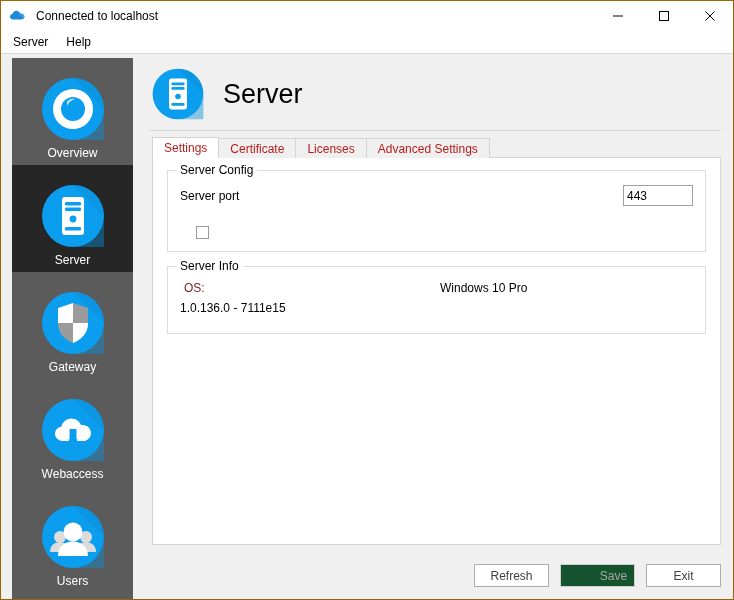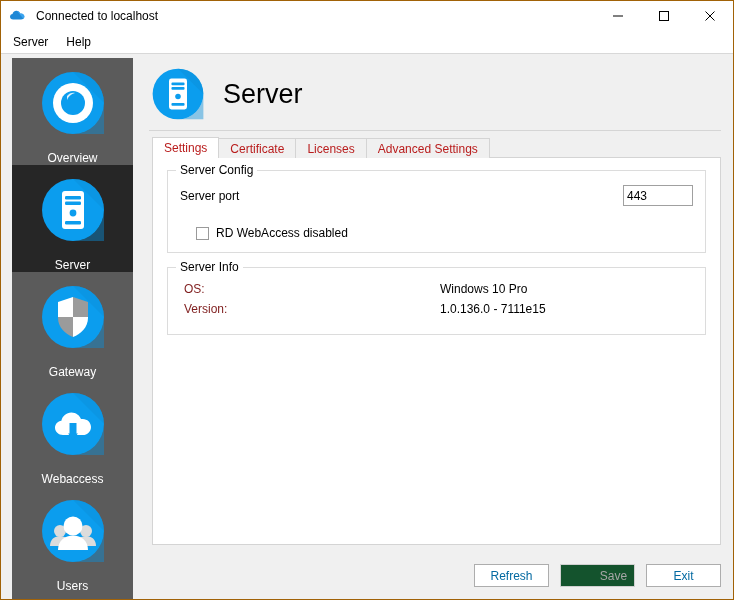--- a/index.html
+++ b/index.html
@@ -90,21 +90,21 @@
     bottom: 0px;
     background: #5b5b5b;
     overflow: hidden;
   }
   .side-item {
     height: 107px;
     width: 121px;
     display: flex;
     flex-direction: column;
     align-items: center;
-    justify-content: space-between;
+    justify-content: center;
     box-sizing: border-box;
     padding-top: 12px;
   }
   .side-item.selected { background: #262626; }
   .side-icon {
     width: 66px;
     height: 66px;
     position: relative;
     flex: 0 0 auto;
   }
@@ -272,21 +272,21 @@
     gap: 11px;
   }
   .btn {
     width: 75px;
     height: 23px;
     box-sizing: border-box;
     border: 1px solid #adadad;
     background: #ffffff;
     font-family: "Liberation Sans", sans-serif;
     font-size: 12px;
-    color: #0369a1;
+    color: #404040;
     display: flex;
     align-items: center;
     justify-content: center;
     padding: 0;
   }
   .btn.disabled {
     background: #14532d;
     border-color: #d0d0d0;
     color: #a6a6a6;
     padding-left: 32px;
@@ -446,35 +446,33 @@
         <div class="groupbox">
           <div class="group-title">Server Config</div>
 
           <div class="row">
             <div class="field-label">Server port</div>
             <input class="port-input" type="text" value="443" style="">
           </div>
 
           <div class="check-row">
             <div class="checkbox"></div>
-            <div class="check-label">RD WebAccess disabled</div>
           </div>
 
         </div>
 
         <div class="groupbox">
           <div class="group-title">Server Info</div>
 
           <div class="info-row">
             <div class="info-key">OS:</div>
             <div class="info-val">Windows 10 Pro</div>
           </div>
 
           <div class="info-row">
-            <div class="info-key">Version:</div>
             <div class="info-val">1.0.136.0 - 7111e15</div>
           </div>
         </div>
 
       </div>
 
       <div class="footer">
         <button class="btn">Refresh</button>
         <button class="btn disabled" disabled="">Save</button>
         <button class="btn">Exit</button>

